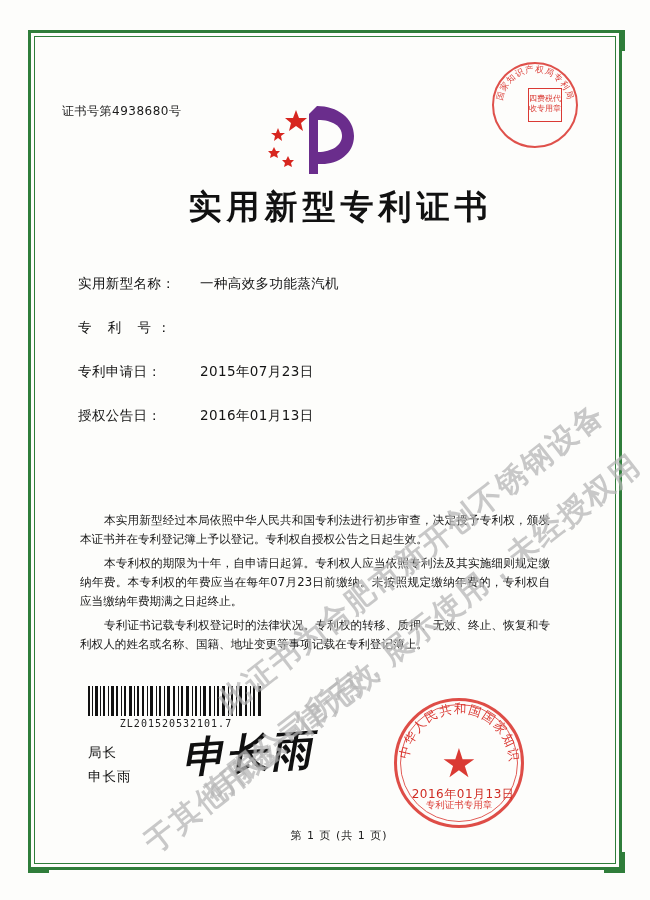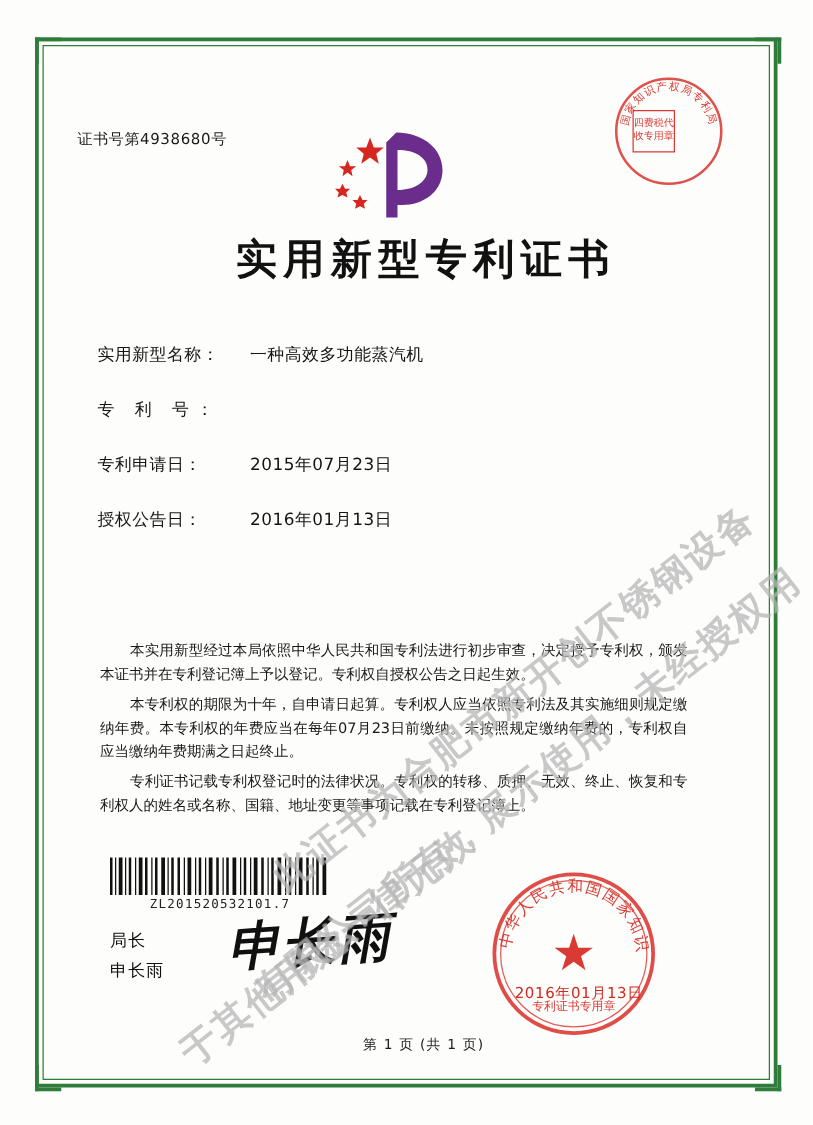--- a/index.html
+++ b/index.html
@@ -226,21 +226,21 @@
     width: 86px; height: 86px;
   }
   .seal-small .ring {
     position: absolute; inset: 0;
     border: 2px solid #d7261f;
     border-radius: 50%;
     opacity: 0.8;
   }
   .seal-small .inner-box {
     position: absolute;
-    left: 14px; top: 26px;
+    left: 36px; top: 26px;
     width: 34px; height: 34px;
     border: 1px solid #d7261f;
     color: #d7261f;
     font-size: 8px;
     line-height: 10px;
     text-align: center;
     padding-top: 5px;
     box-sizing: border-box;
     opacity: 0.9;
   }

